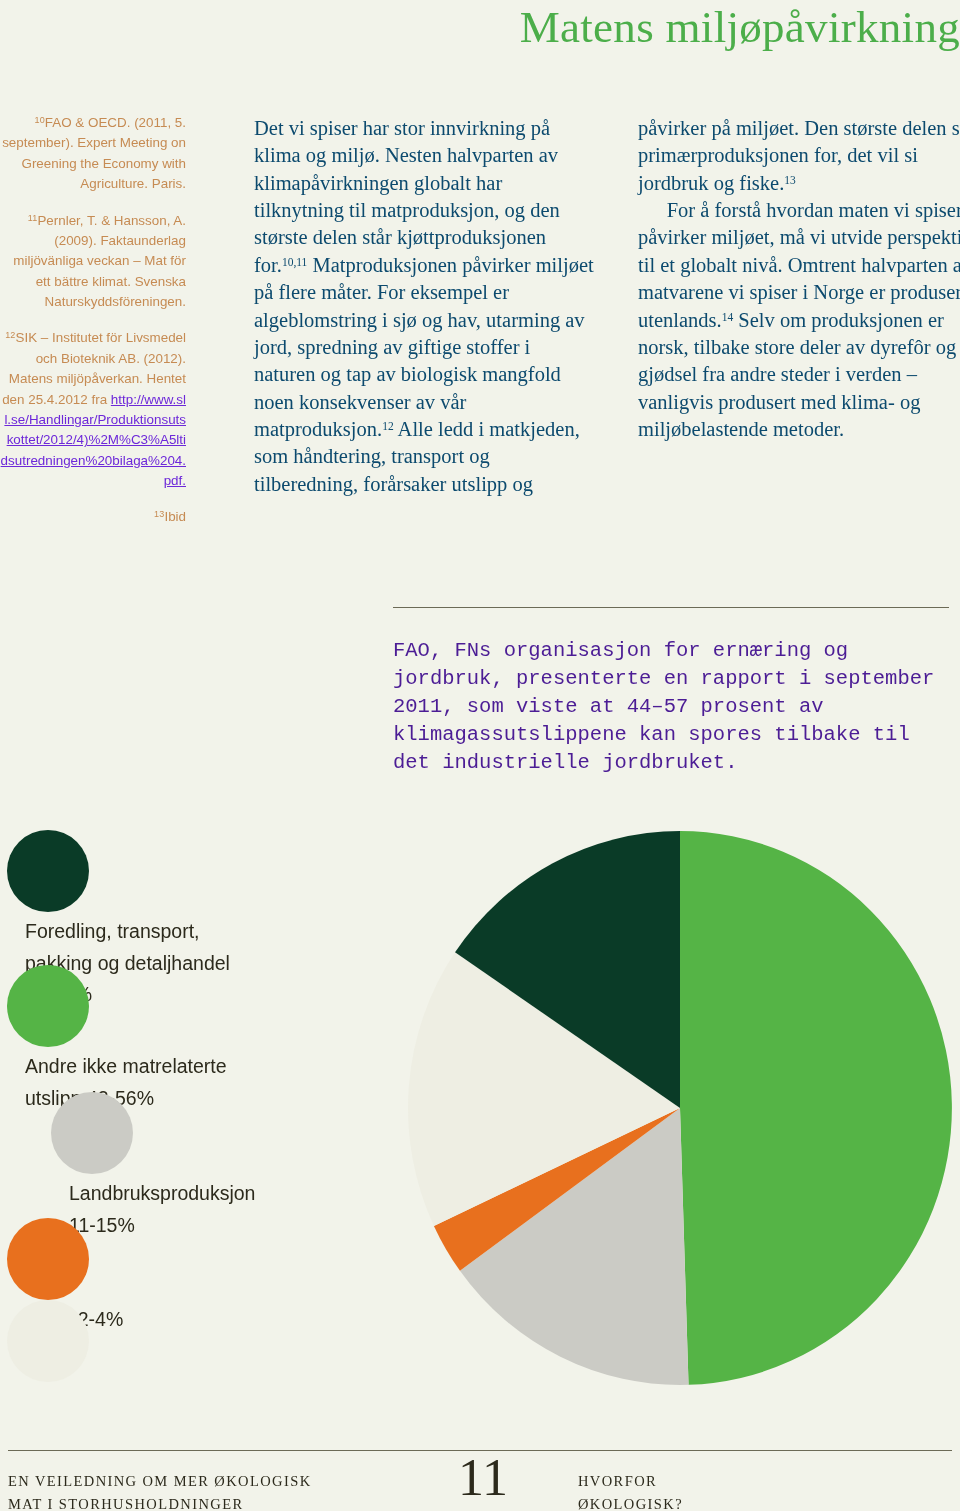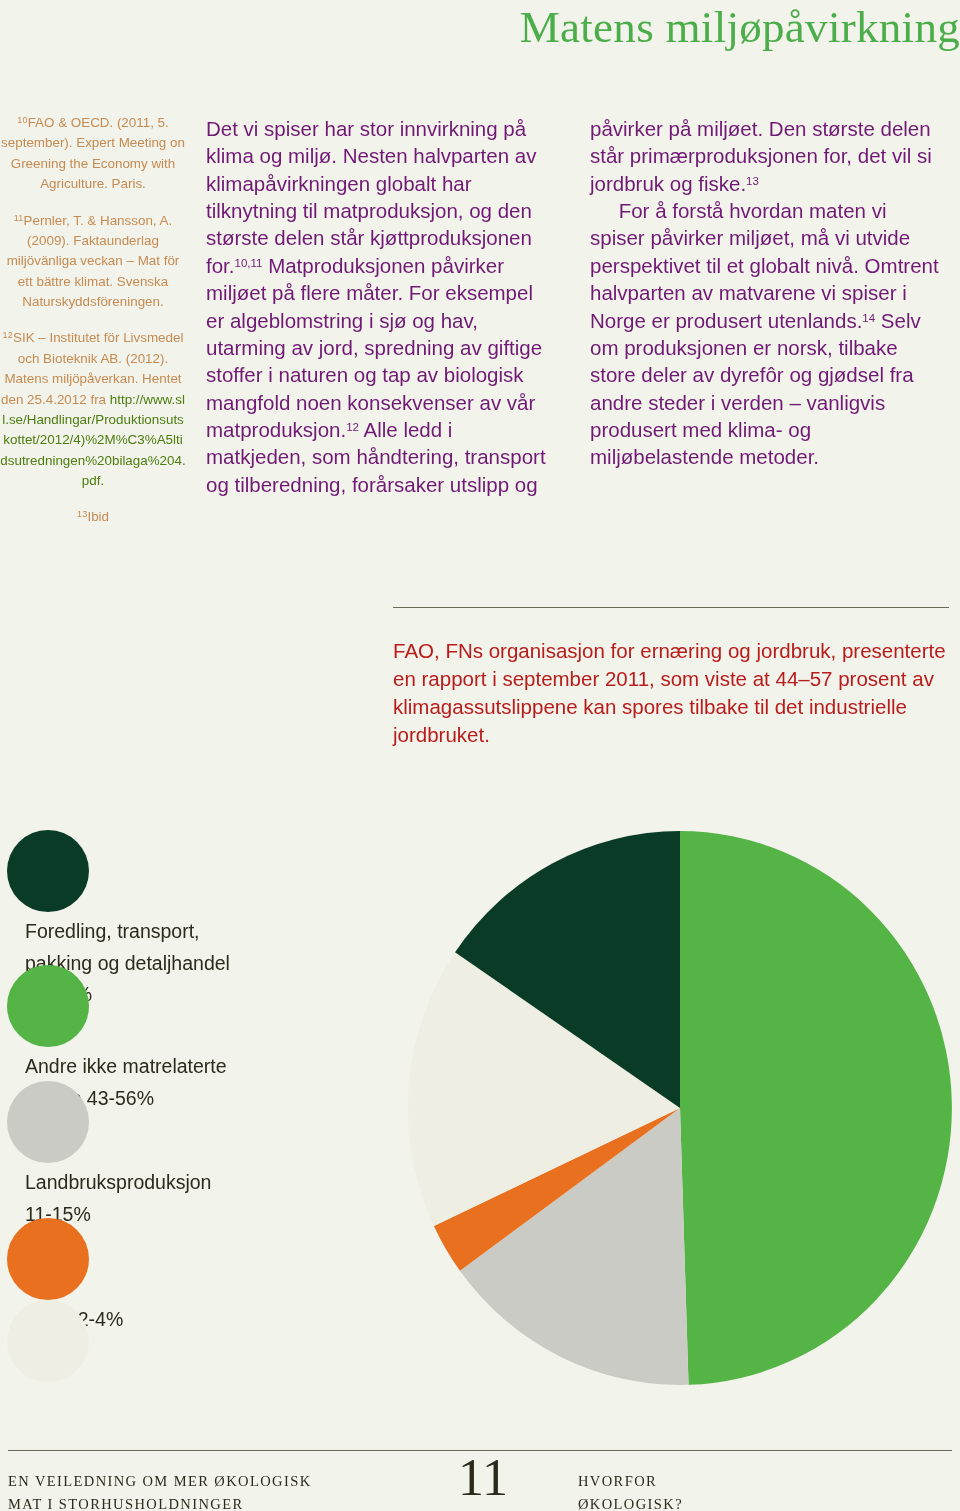--- a/index.html
+++ b/index.html
@@ -30,51 +30,53 @@
     font-weight: 400;
     line-height: 1.15;
   }
 
   
   .footnote-col {
     position: absolute;
     left: 0px;
     top: 113px;
     width: 186px;
-    text-align: center;
+    text-align: right;
     font-family: "Liberation Sans", sans-serif;
     font-size: 13.4px;
     line-height: 1.52;
     color: #C68B53;
   }
   .footnote {
     margin-bottom: 16px;
   }
   .footnote sup {
     font-size: 9px;
     vertical-align: 0.45em;
     letter-spacing: 0.2px;
   }
   .footnote .fn-link {
-    color: #4d7c0f;
+    text-decoration: underline;
+    color: #6d28d9;
     word-break: break-all;
   }
   .footnote-ibid {
     margin-top: 8px;
   }
 
   
   .body-col {
     position: absolute;
     top: 115px;
-    font-family: Liberation Sans, sans-serif;
+    font-family: Liberation Serif, serif;
     font-size: 20.5px;
     line-height: 1.335;
-    color: #701a75;
+    color: #0c4a6e;
     text-align: left;
+    margin-left: 48px;
   }
   .body-col p { margin: 0; }
   .body-col p + p { text-indent: 1.4em; }
   .body-col sup {
     font-size: 11.5px;
     vertical-align: 0.5em;
   }
   #body-col-1 { left: 206px; width: 340px; }
   #body-col-2 { left: 590px; width: 350px; }
 
@@ -85,24 +87,24 @@
     top: 607px;
     width: 556px;
   }
   .callout-rule {
     height: 0;
     border-top: 1.6px solid #6C6A56;
     width: 100%;
   }
   .callout-text {
     margin-top: 29px;
-    font-family: Liberation Sans, sans-serif;
+    font-family: Liberation Mono, monospace;
     font-size: 20.5px;
     line-height: 1.37;
-    color: #b91c1c;
+    color: #4c1d95;
   }
 
   
   .pie-wrap {
     position: absolute;
     left: 402px;
     top: 828px;
     width: 556px;
     height: 560px;
   }
@@ -134,21 +136,21 @@
   .legend-label {
     font-family: "Liberation Sans", sans-serif;
     font-size: 19.5px;
     line-height: 1.62;
     color: #2C2A1C;
     padding-left: 25px;
     padding-top: 4px;
   }
   #legend-item-0 { top: 0px; }
   #legend-item-1 { top: 135px; }
-  #legend-item-2 { top: 251px; }
+  #legend-item-2 { top: 262px; padding-left: 44px; }
   #legend-item-3 { top: 388px; }
   #legend-item-4 { top: 470px; }
 
   
   .footer-rule {
     position: absolute;
     left: 8px;
     top: 1450px;
     width: 944px;
     height: 0;

